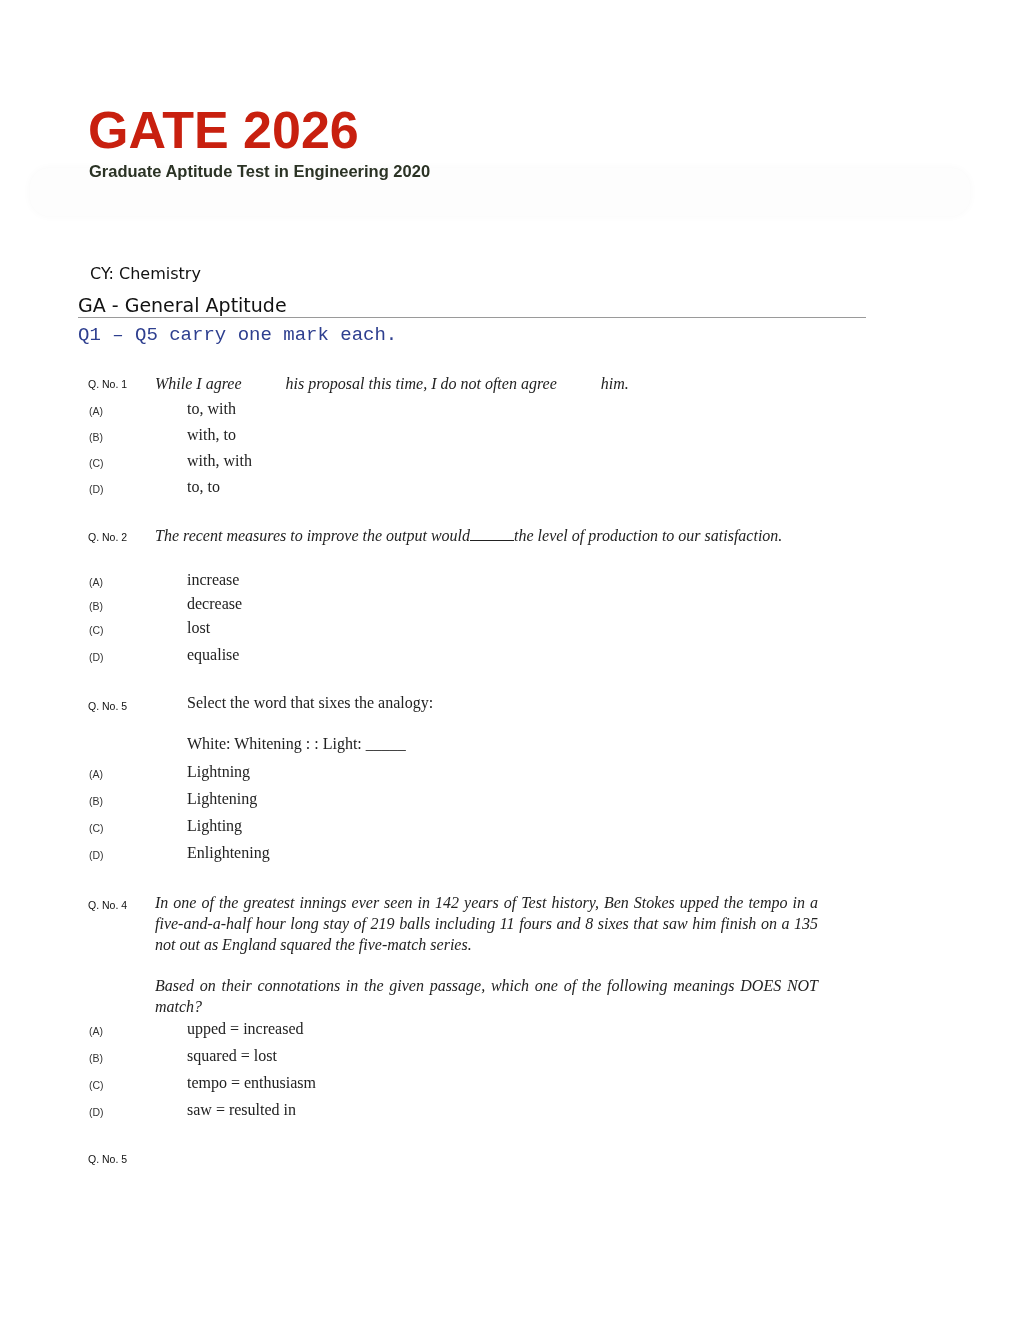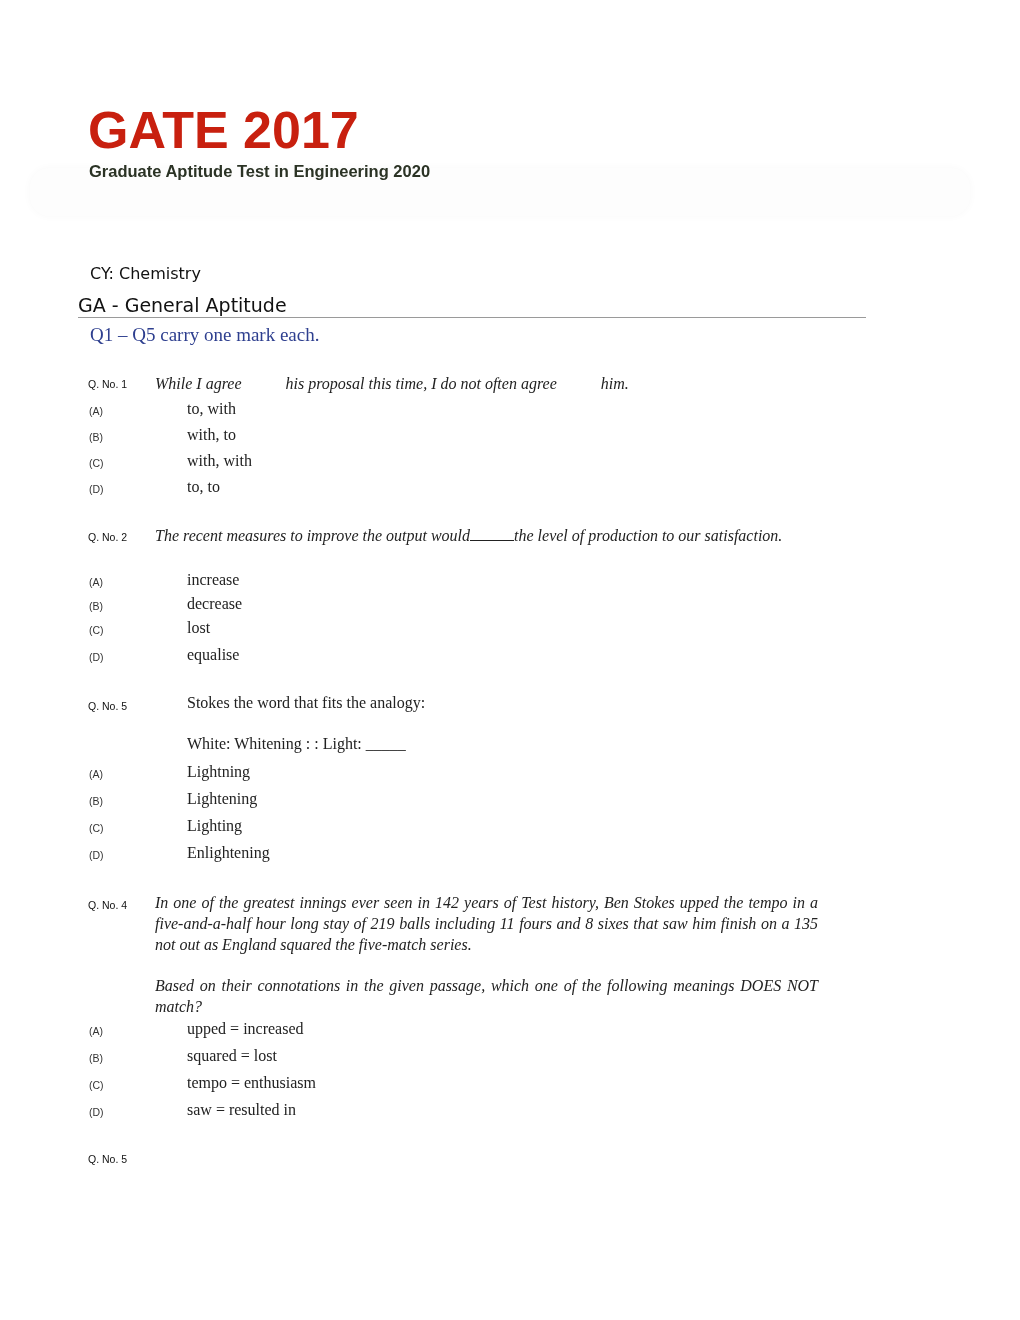--- a/index.html
+++ b/index.html
@@ -2,33 +2,33 @@
 <html><head>
 <meta charset="utf-8">
 <style>
   html, body { margin: 0; padding: 0; background: #ffffff; }
   body { width: 1020px; height: 1320px; position: relative; overflow: hidden; font-family: "Liberation Serif", serif; color: #1a1a1a; }
   .header-band { position: absolute; left: 30px; top: 168px; width: 940px; height: 48px; background: #fdfdfd; border-radius: 20px; box-shadow: 0 0 8px rgba(0,0,0,0.03); }
   .title { position: absolute; left: 88px; top: 100px; font-family: "Liberation Sans", sans-serif; font-weight: bold; font-size: 52px; color: #c8200f; letter-spacing: 0px; line-height: 60px; }
   .subtitle { position: absolute; left: 89px; top: 162px; font-family: "Liberation Sans", sans-serif; font-weight: bold; font-size: 16.5px; color: #2b3325; }
   .subject { position: absolute; left: 90px; top: 250px; font-family: "DejaVu Sans", sans-serif; font-size: 16px; color: #111; margin-top: 14px; }
   .section { position: absolute; left: 78px; top: 294px; width: 788px; font-family: "DejaVu Sans", sans-serif; font-size: 19px; color: #111; border-bottom: 1px solid #9a9a9a; padding-bottom: 1px; }
-  .marks { position: absolute; left: 78px; top: 324px; font-family: Liberation Serif, serif; font-size: 19px; color: #2e3f8f; margin-left: 12px; }
+  .marks { position: absolute; left: 78px; top: 324px; font-family: Liberation Mono, monospace; font-size: 19px; color: #2e3f8f; }
   .qlabel { position: absolute; left: 88px; font-family: "Liberation Sans", sans-serif; font-size: 10.5px; color: #111; }
   .opt { position: absolute; left: 89px; font-family: "Liberation Sans", sans-serif; font-size: 10.5px; color: #333; }
   .qtext { position: absolute; left: 155px; width: 663px; font-size: 16px; line-height: 21px; color: #222; text-align: justify; font-style: italic; }
   .otext { position: absolute; left: 155px; font-size: 16px; color: #222; margin-left: 32px; }
   .gap { display: inline-block; }
   .blank { display: inline-block; border-bottom: 1px solid #222; }
 </style>
 </head>
 <body>
 
 <div class="header-band"></div>
-<div class="title">GATE 2017</div>
+<div class="title">GATE 2026</div>
 <div class="subtitle">Graduate Aptitude Test in Engineering 2020</div>
 
 <div class="subject">CY: Chemistry</div>
 <div class="section">GA - General Aptitude</div>
 <div class="marks">Q1 – Q5 carry one mark each.</div>
 
 <div>
   <div class="qlabel" style="top:378px">Q. No. 1</div>
   <div class="qtext" style="top:373px; width:auto;">
     <span>While I agree</span><span class="gap" style="width:44px"></span><span>his proposal this time, I do not often agree</span><span class="gap" style="width:44px"></span><span>him.</span>
@@ -53,21 +53,21 @@
   <div class="opt" style="top:600px">(B)</div>
   <div class="otext" style="top:595px">decrease</div>
   <div class="opt" style="top:624px">(C)</div>
   <div class="otext" style="top:619px">lost</div>
   <div class="opt" style="top:651px">(D)</div>
   <div class="otext" style="top:646px">equalise</div>
 </div>
 
 <div>
   <div class="qlabel" style="top:700px">Q. No. 5</div>
-  <div class="otext" style="top:694px">Stokes the word that fits the analogy:</div>
+  <div class="otext" style="top:694px">Select the word that sixes the analogy:</div>
   <div class="otext" style="top:735px">White: Whitening : : Light: _____</div>
   <div class="opt" style="top:768px">(A)</div>
   <div class="otext" style="top:763px">Lightning</div>
   <div class="opt" style="top:795px">(B)</div>
   <div class="otext" style="top:790px">Lightening</div>
   <div class="opt" style="top:822px">(C)</div>
   <div class="otext" style="top:817px">Lighting</div>
   <div class="opt" style="top:849px">(D)</div>
   <div class="otext" style="top:844px">Enlightening</div>
 </div>

